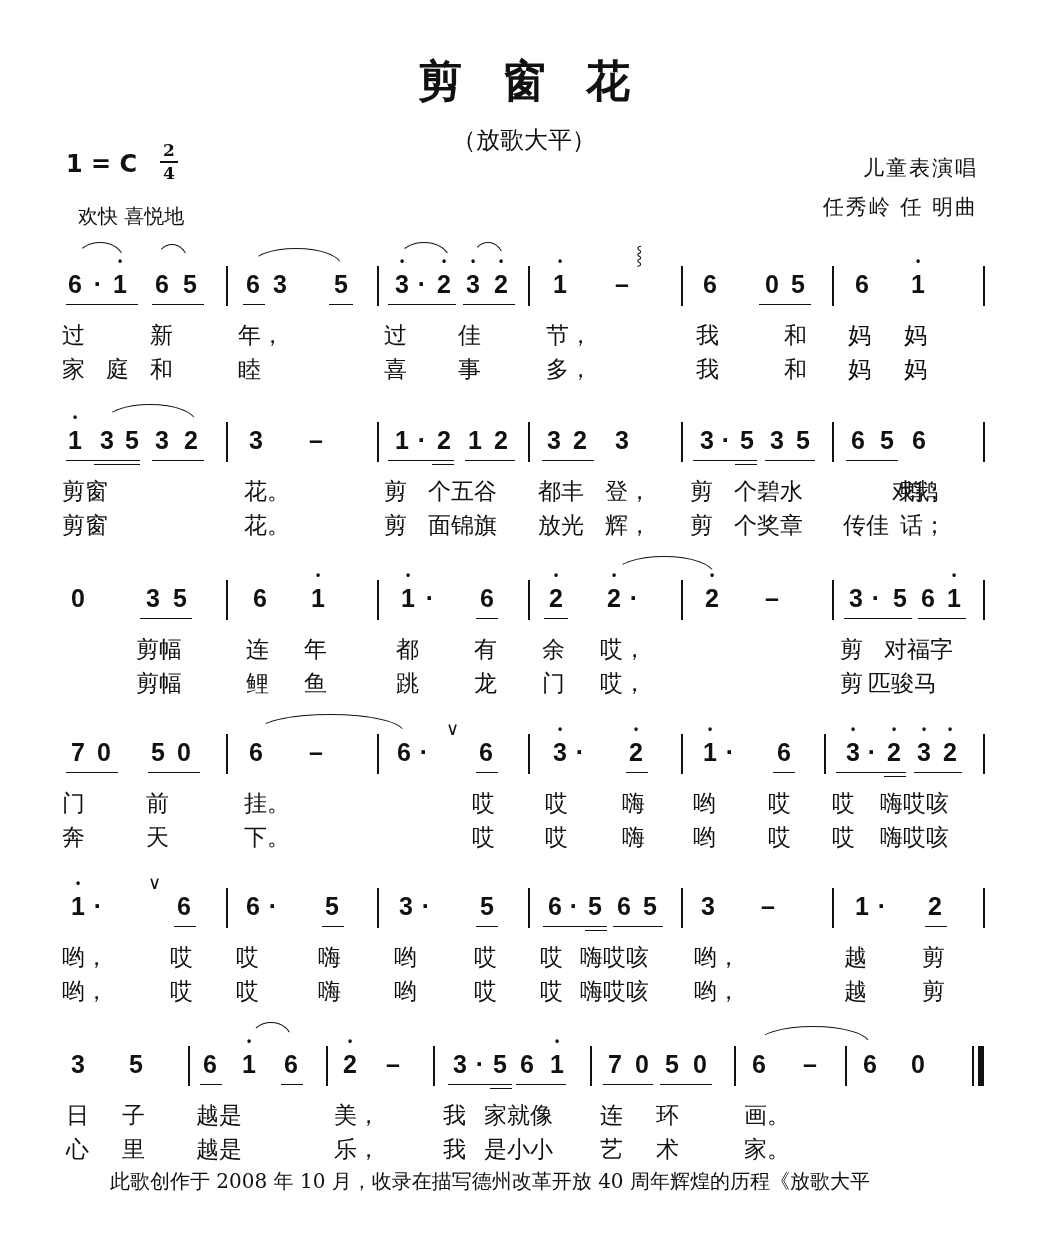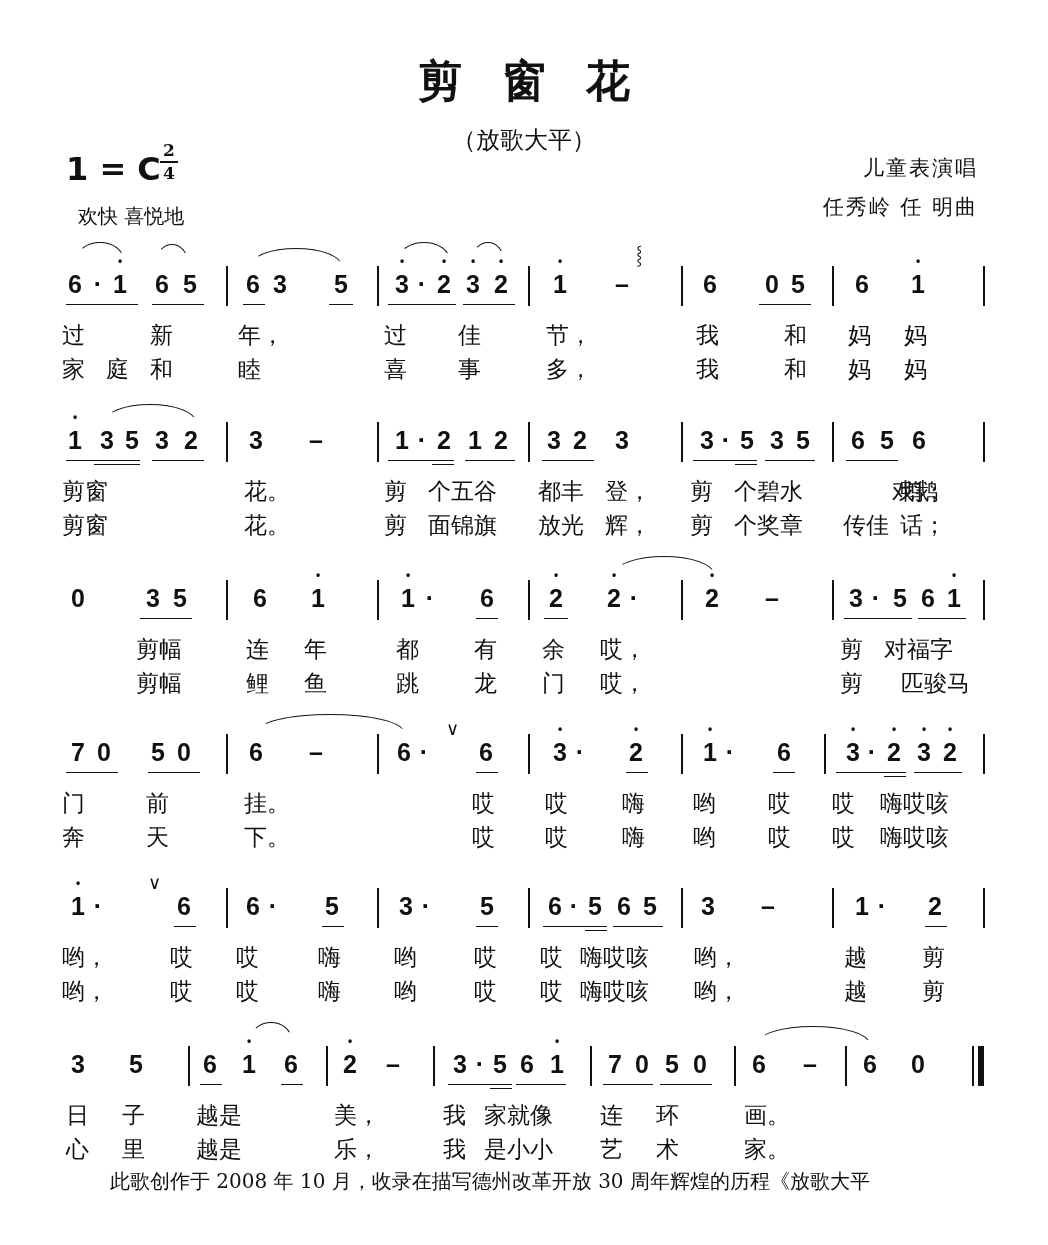--- a/index.html
+++ b/index.html
@@ -2,21 +2,21 @@
 <html><head>
 <meta charset="utf-8">
 <style>
   html, body { margin: 0; padding: 0; background: #ffffff; }
   body { width: 1048px; height: 1245px; position: relative; overflow: hidden;
          font-family: "DejaVu Sans", sans-serif; color: #111; }
   .abs { position: absolute; }
   .title { left: 0; width: 1048px; top: 52px; text-align: center; font-family: "DejaVu Serif", serif;
            font-weight: bold; font-size: 44px; letter-spacing: 40px; text-indent: 40px; }
   .subtitle { left: 0; width: 1048px; top: 124px; text-align: center; font-size: 24px; }
-  .key { left: 66px; top: 150px; font-size: 32px; font-weight: bold; }
+  .key { left: 66px; top: 150px; font-size: 24px; font-weight: bold; }
   .timesig { left: 158px; top: 140px; width: 22px; text-align: center; font-weight: bold; font-size: 17px; line-height: 21px; font-family: "DejaVu Serif", serif; }
   .timesig .line { border-top: 2px solid #111; margin: 0 2px; }
   .tempo { left: 78px; top: 203px; font-size: 20px; }
   .lyricist { right: 70px; top: 154px; font-size: 21px; letter-spacing: 2px; }
   .composer { right: 70px; top: 193px; font-size: 21px; letter-spacing: 2px; }
 
   .row { position: absolute; left: 0; width: 1048px; height: 150px; }
   .notes { position: absolute; top: 0; height: 50px; left: 0; width: 1048px; }
   .n { position: absolute; top: 14px; font-family: "Liberation Sans", sans-serif; font-weight: bold;
        font-size: 25px; width: 20px; text-align: center; }
@@ -222,21 +222,21 @@
   <span class="lyr lyr1" style="left:840px">剪</span>
   <span class="lyr lyr1" style="left:884px">对福字</span>
   <span class="lyr lyr2" style="left:136px">剪幅</span>
   <span class="lyr lyr2" style="left:246px">鲤</span>
   <span class="lyr lyr2" style="left:304px">鱼</span>
   <span class="lyr lyr2" style="left:396px">跳</span>
   <span class="lyr lyr2" style="left:474px">龙</span>
   <span class="lyr lyr2" style="left:542px">门</span>
   <span class="lyr lyr2" style="left:600px">哎，</span>
   <span class="lyr lyr2" style="left:840px">剪</span>
-  <span class="lyr lyr2" style="left:901px">匹骏马</span>
+  <span class="lyr lyr2" style="left:868px">匹骏马</span>
 </div>
 
 <div class="row" style="top:724px;">
   <div class="notes">
     <span class="n" style="left:68px">7</span>
       <span class="n" style="left:94px">0</span>
     <span class="n" style="left:148px">5</span>
       <span class="n" style="left:174px">0</span>
     <div class="ul" style="left:66px;width:52px"></div>
     <div class="ul" style="left:148px;width:52px"></div>
@@ -406,13 +406,13 @@
   <span class="lyr lyr2" style="left:122px">里</span>
   <span class="lyr lyr2" style="left:196px">越是</span>
   <span class="lyr lyr2" style="left:334px">乐，</span>
   <span class="lyr lyr2" style="left:443px">我</span>
   <span class="lyr lyr2" style="left:484px">是小小</span>
   <span class="lyr lyr2" style="left:600px">艺</span>
   <span class="lyr lyr2" style="left:656px">术</span>
   <span class="lyr lyr2" style="left:744px">家。</span>
 </div>
 
-<div class="abs footnote">此歌创作于 2008 年 10 月，收录在描写德州改革开放 30 周年辉煌的历程《放歌大平</div>
+<div class="abs footnote">此歌创作于 2008 年 10 月，收录在描写德州改革开放 40 周年辉煌的历程《放歌大平</div>
 
 </body></html>

